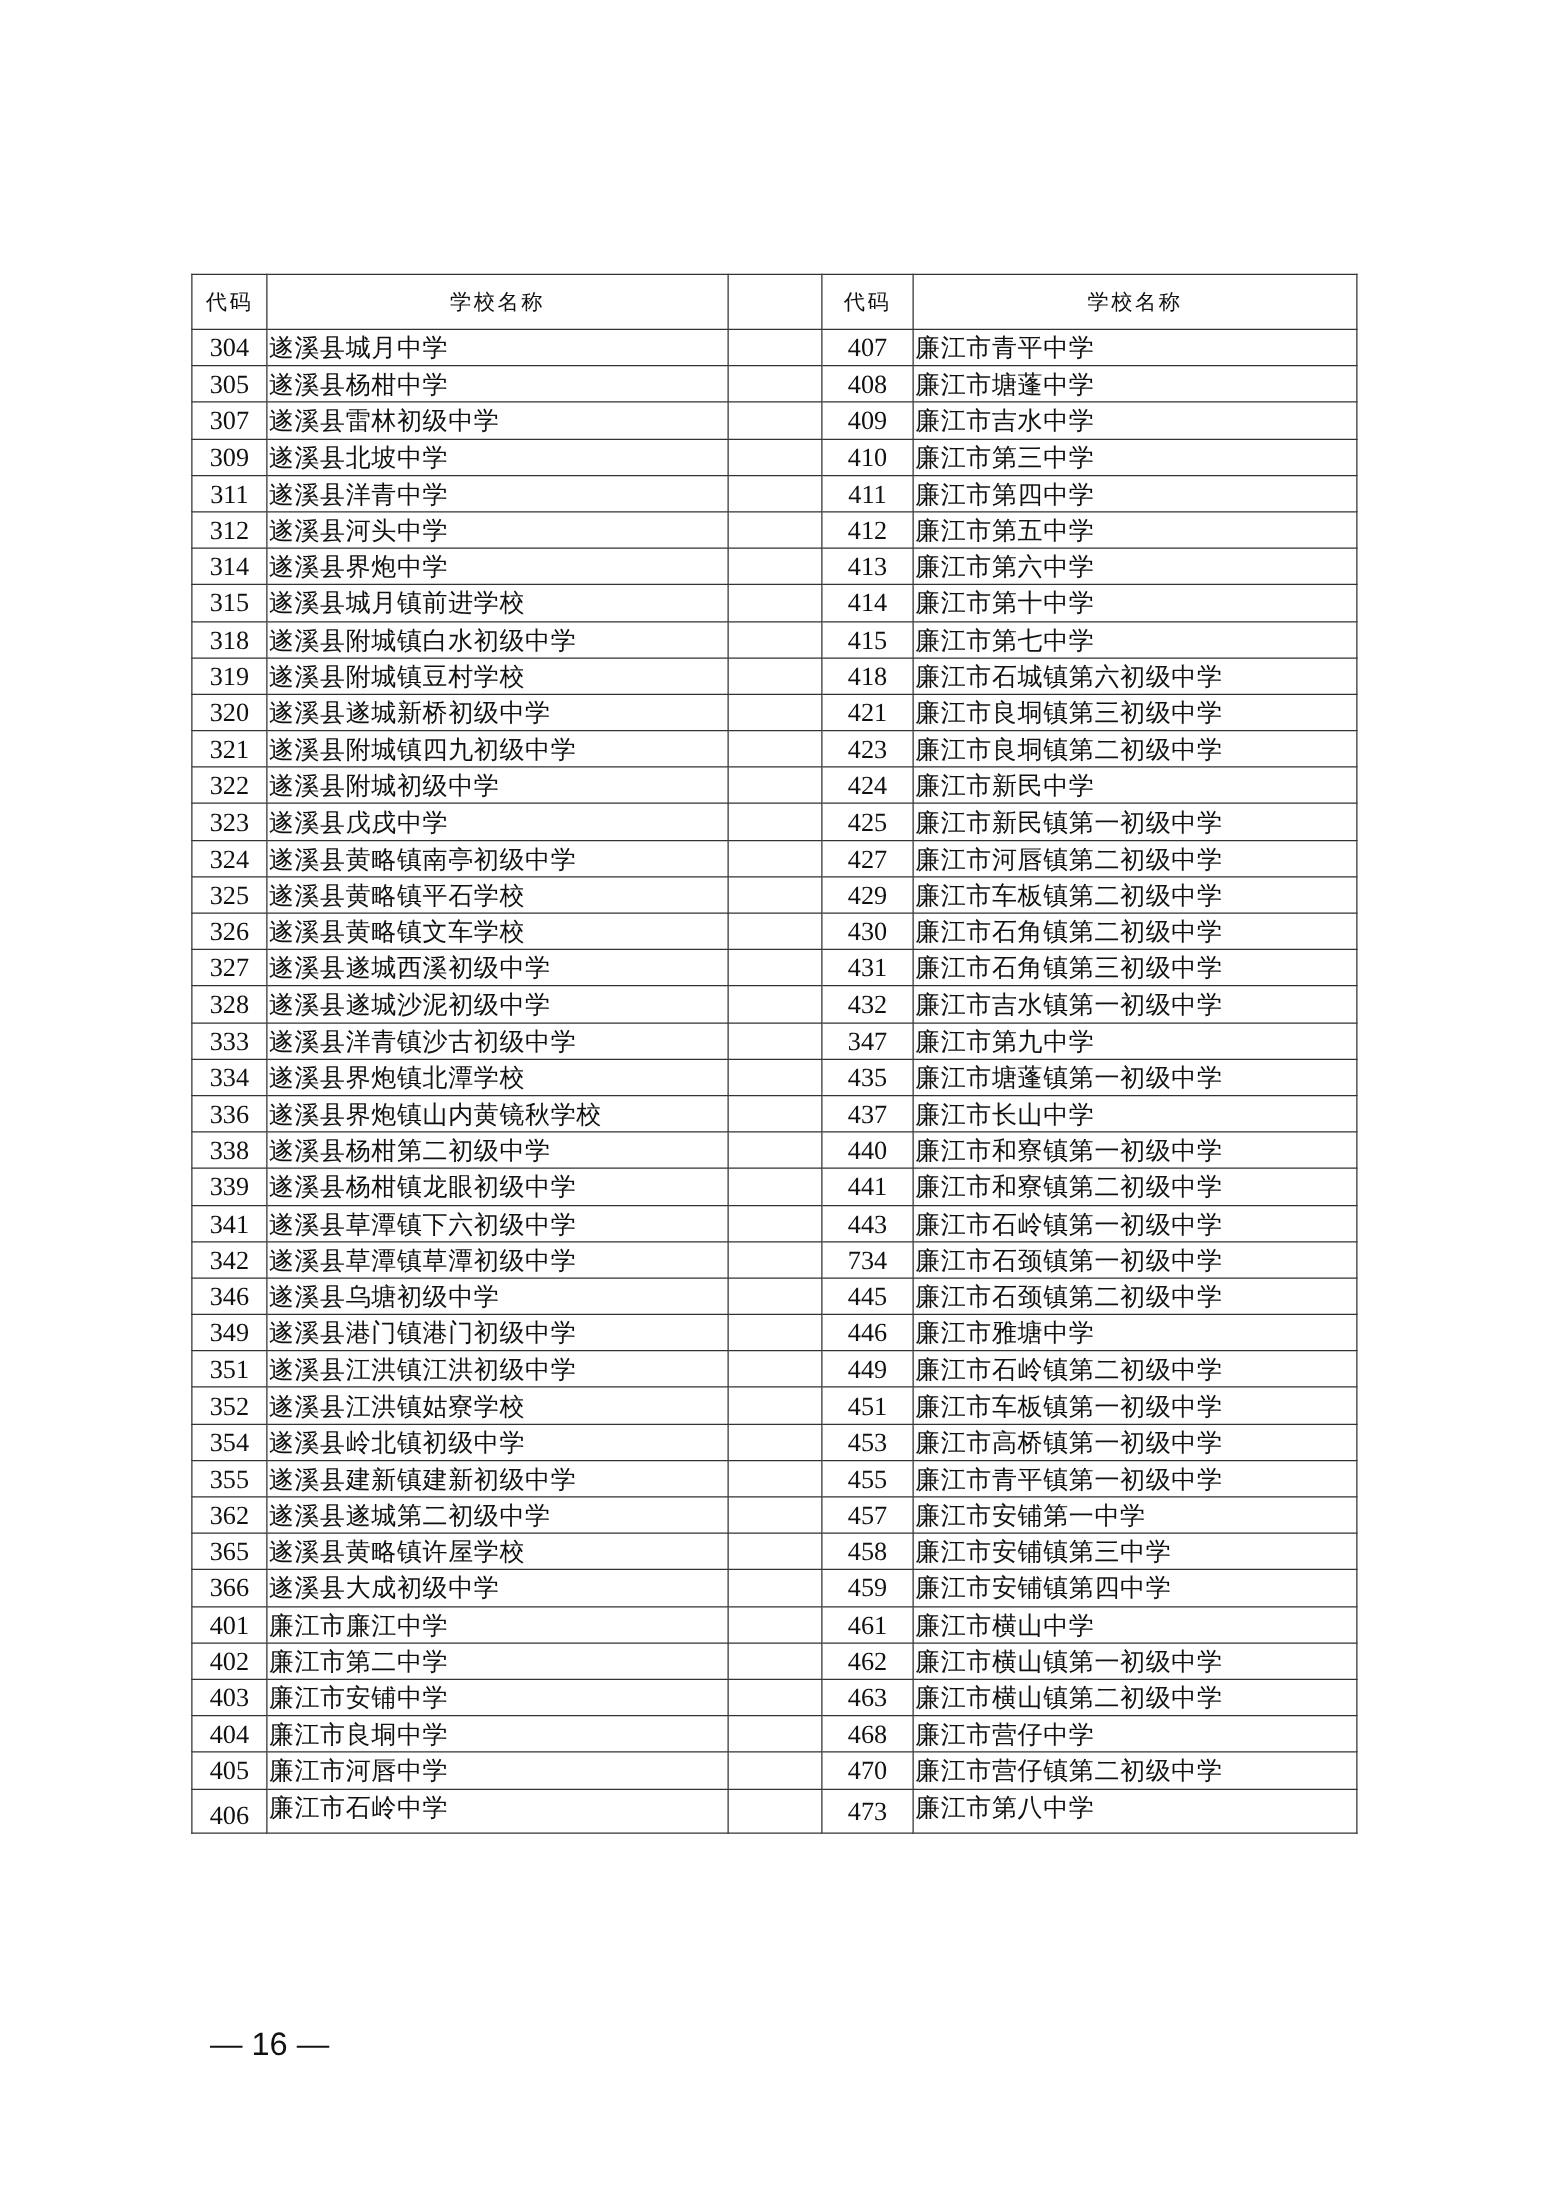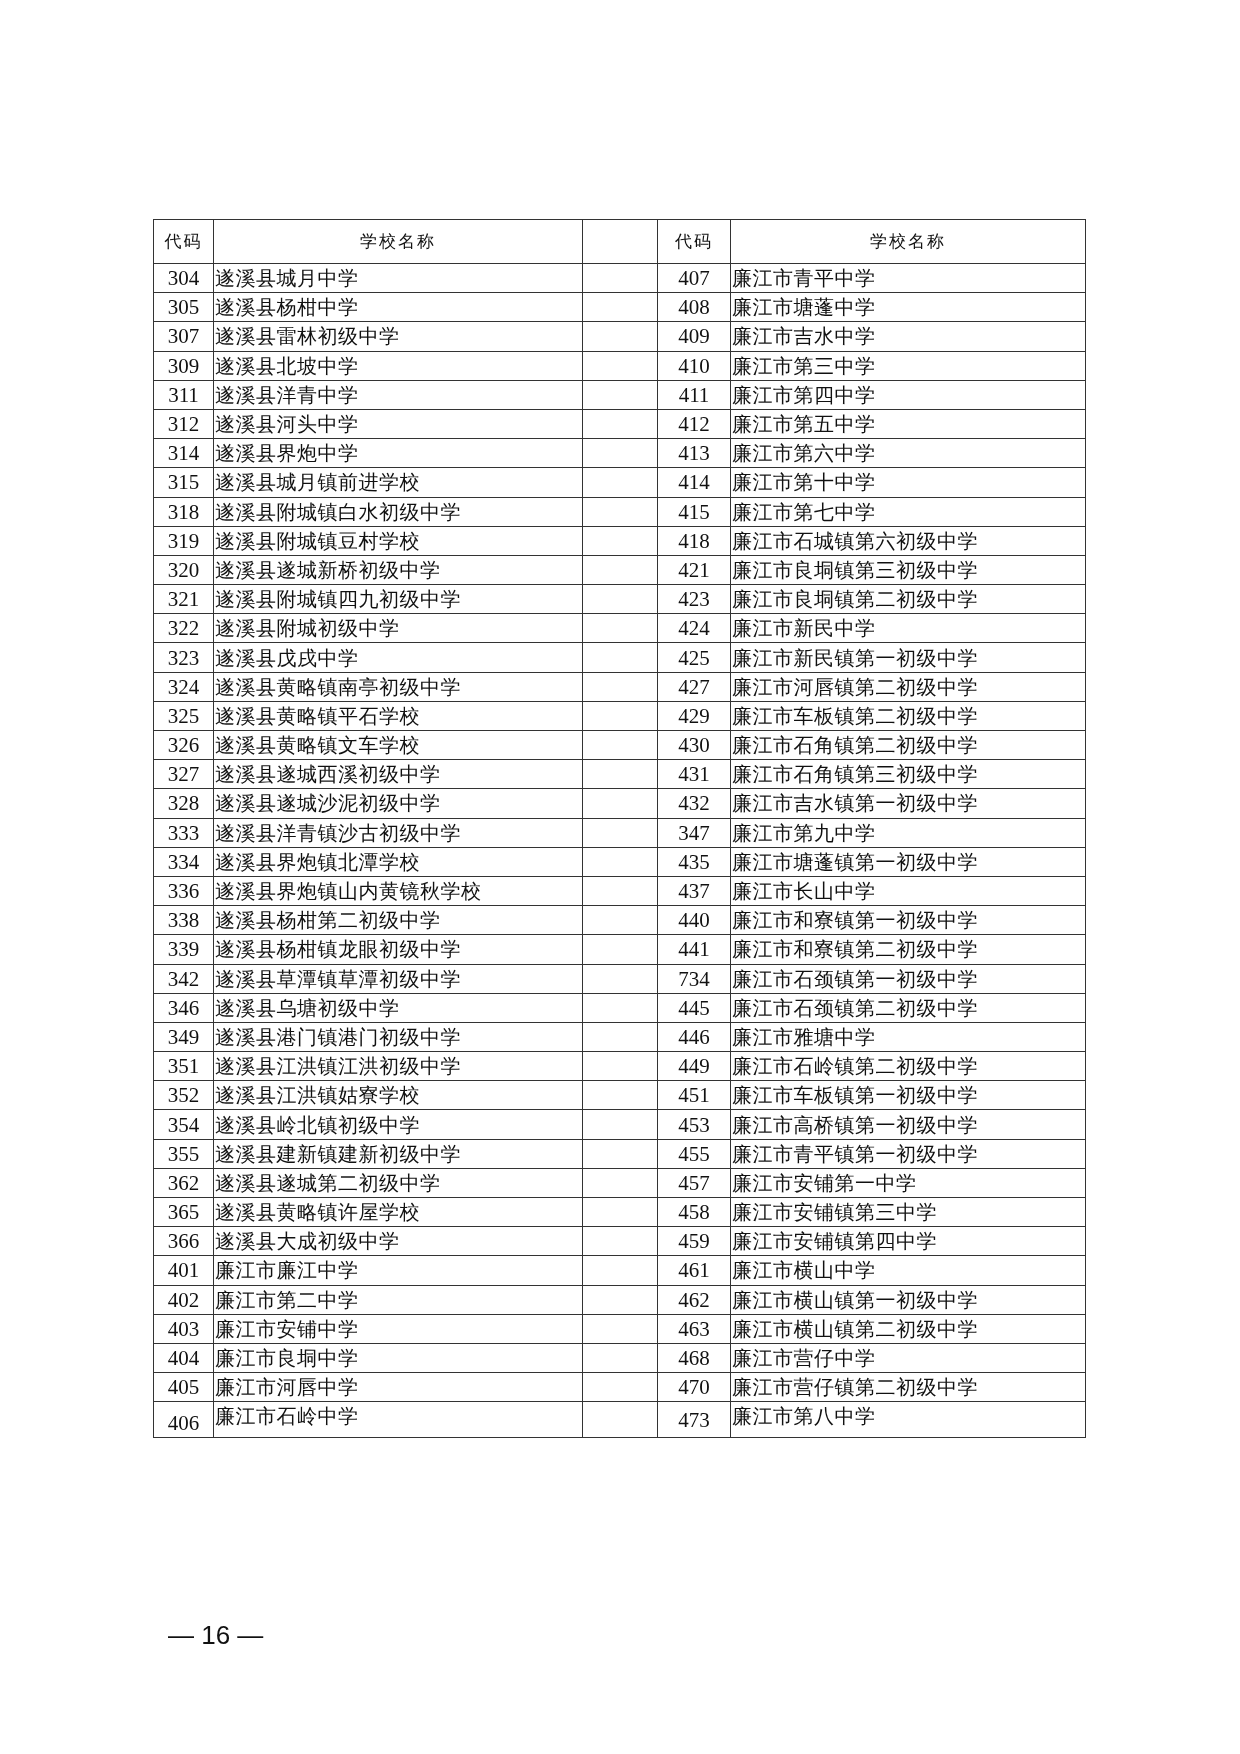--- a/index.html
+++ b/index.html
@@ -202,20 +202,27 @@
         <td class="name">廉江市和寮镇第一初级中学</td>
       </tr>
       <tr>
         <td class="code left-code">339</td>
         <td class="name">遂溪县杨柑镇龙眼初级中学</td>
         <td class="spacer"></td>
         <td class="code">441</td>
         <td class="name">廉江市和寮镇第二初级中学</td>
       </tr>
       <tr>
+        <td class="code left-code">341</td>
+        <td class="name">遂溪县草潭镇下六初级中学</td>
+        <td class="spacer"></td>
+        <td class="code">443</td>
+        <td class="name">廉江市石岭镇第一初级中学</td>
+      </tr>
+      <tr>
         <td class="code left-code">342</td>
         <td class="name">遂溪县草潭镇草潭初级中学</td>
         <td class="spacer"></td>
         <td class="code">734</td>
         <td class="name">廉江市石颈镇第一初级中学</td>
       </tr>
       <tr>
         <td class="code left-code">346</td>
         <td class="name">遂溪县乌塘初级中学</td>
         <td class="spacer"></td>

